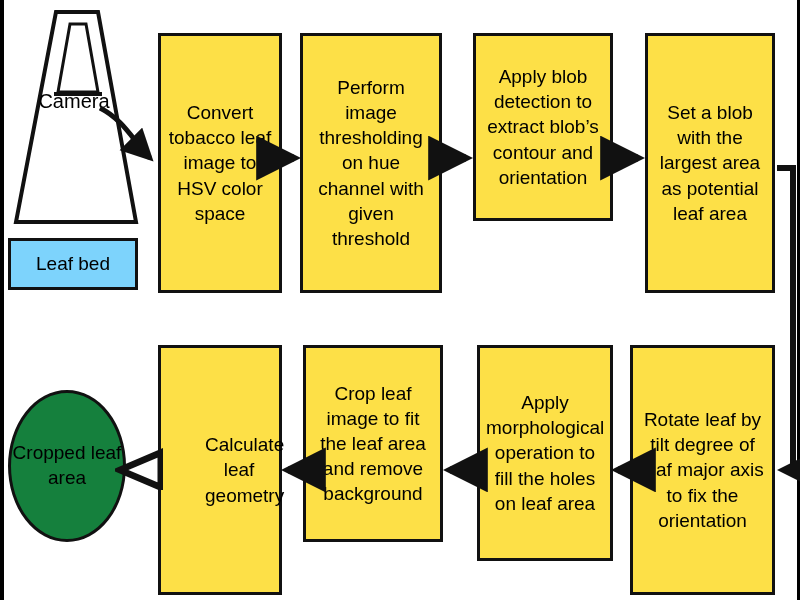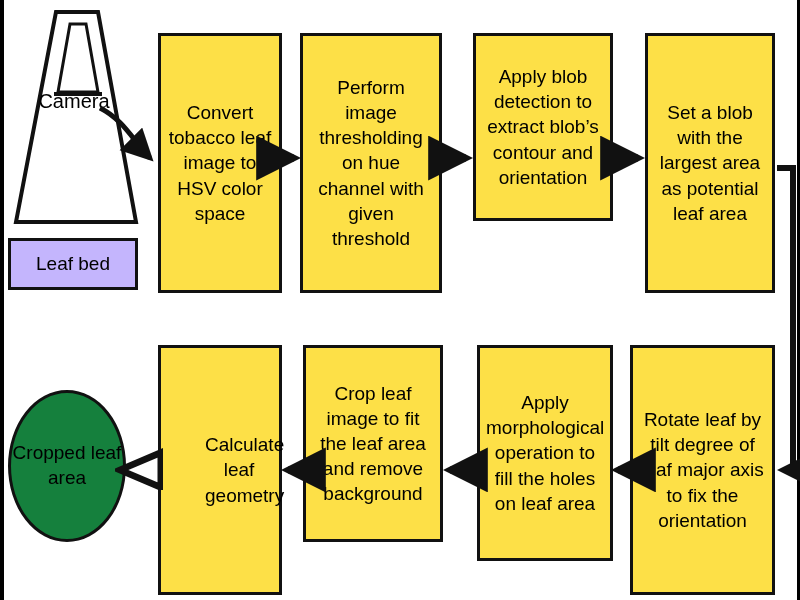--- a/index.html
+++ b/index.html
@@ -65,21 +65,21 @@
     font-size: 20px;
   }
   #leaf-bed {
     position: absolute;
     left: 8px;
     top: 238px;
     width: 130px;
     height: 52px;
     box-sizing: border-box;
     border: 3px solid #111111;
-    background: #c4b5fd;
+    background: #7dd3fc;
     display: flex;
     align-items: center;
     justify-content: center;
     font-size: 19px;
   }
 
   
   #cropped-circle {
     position: absolute;
     left: 8px;

